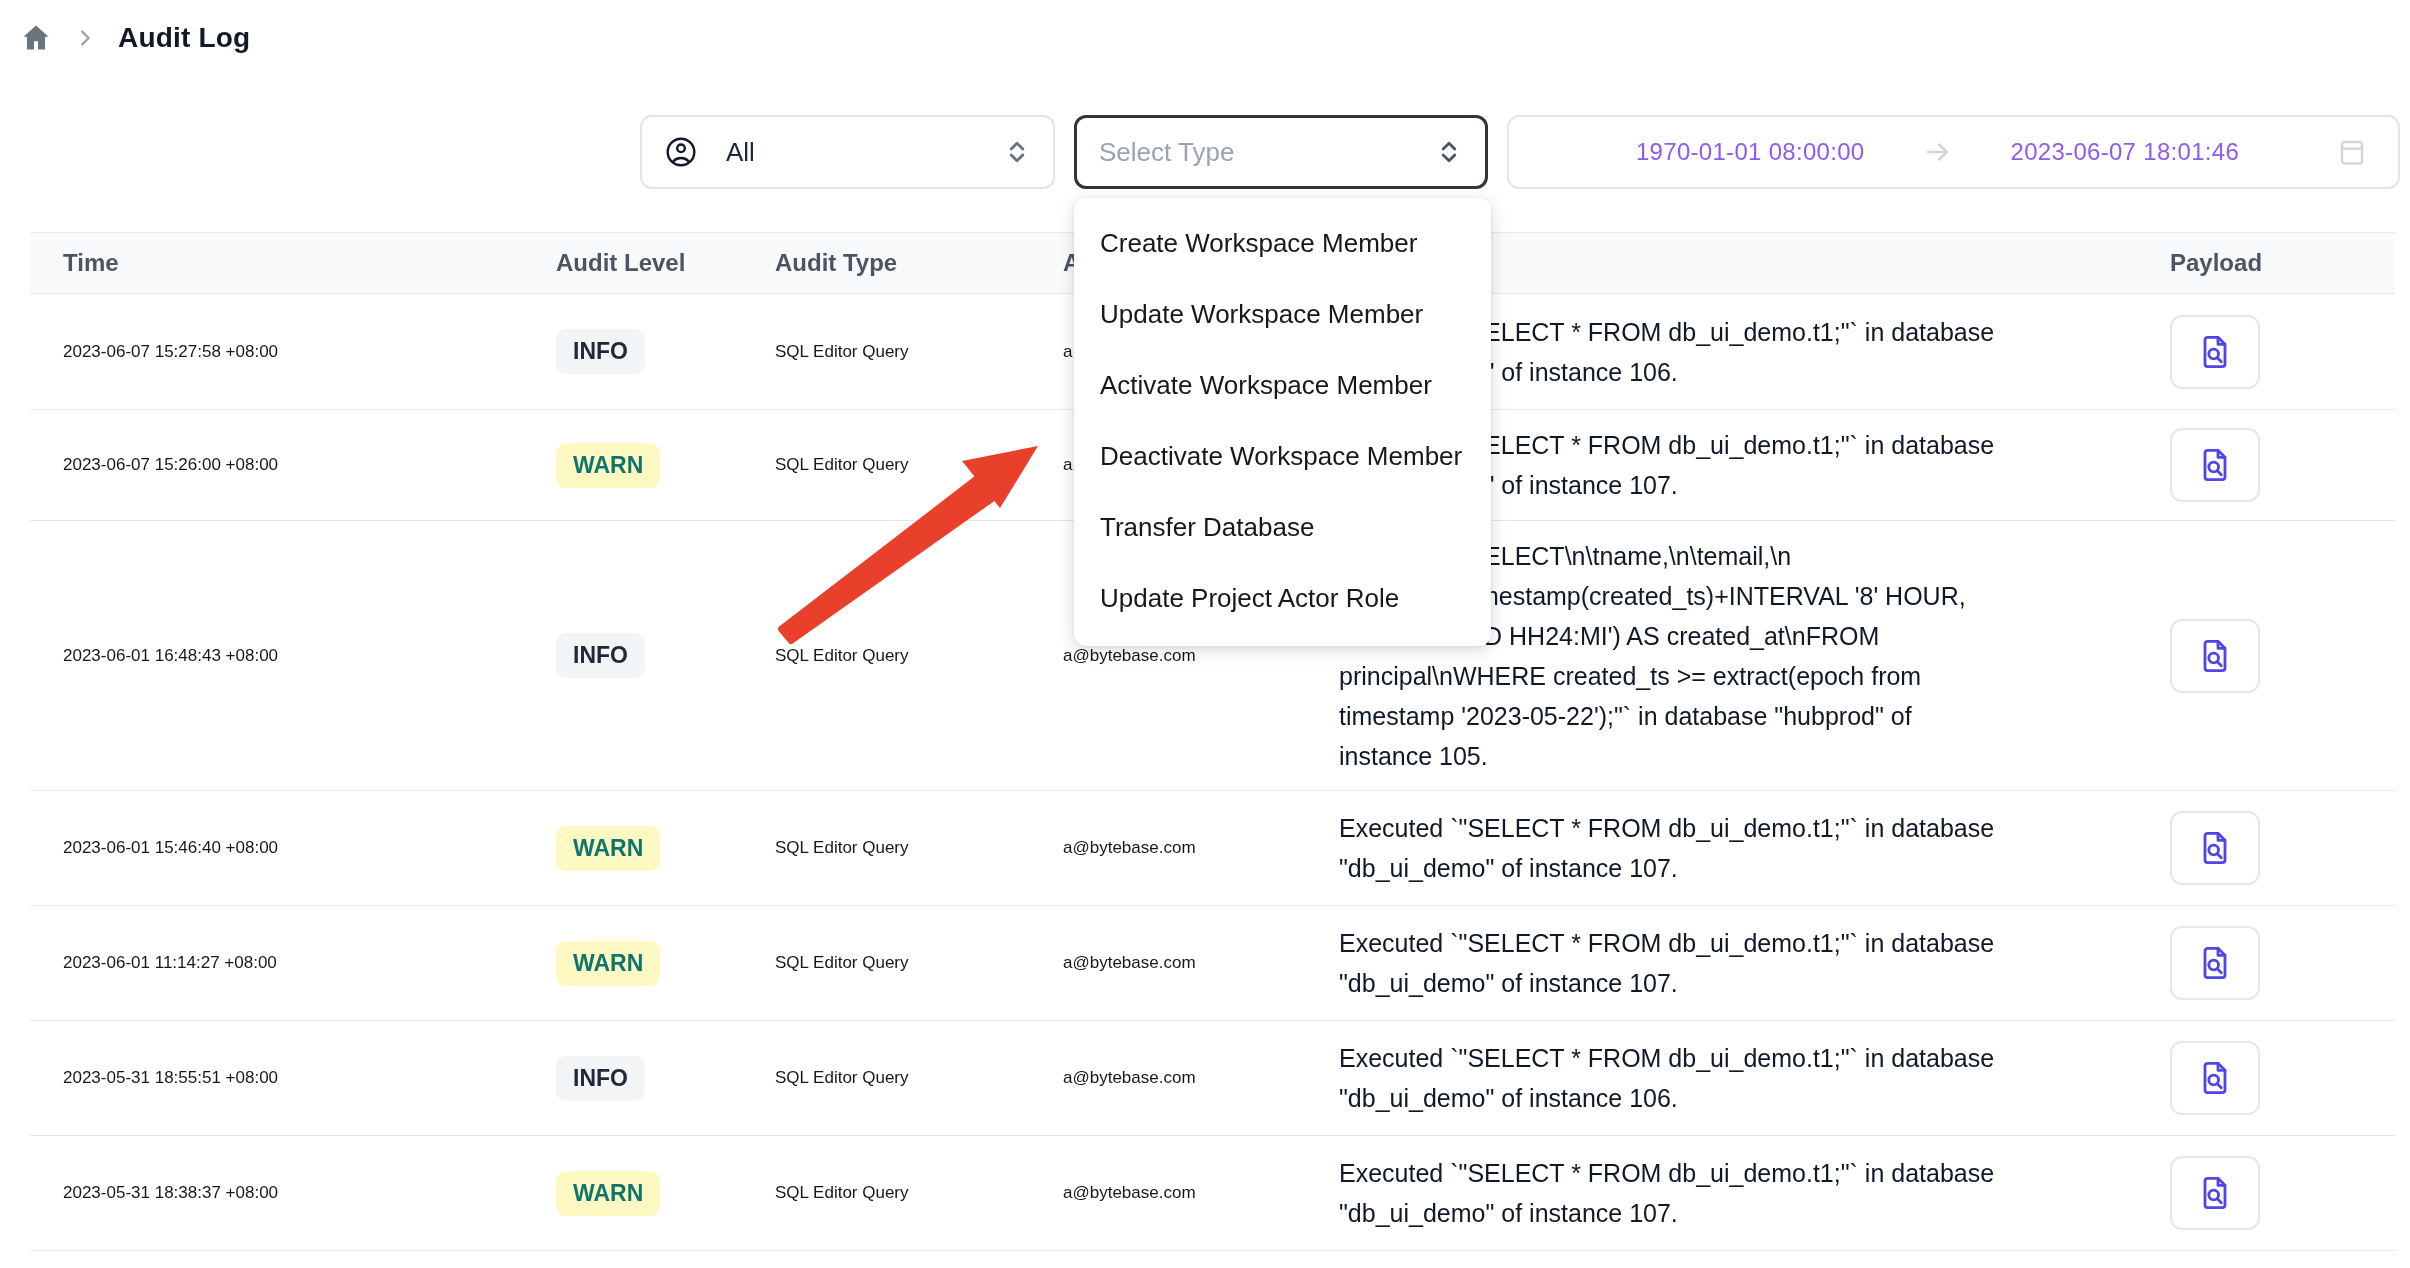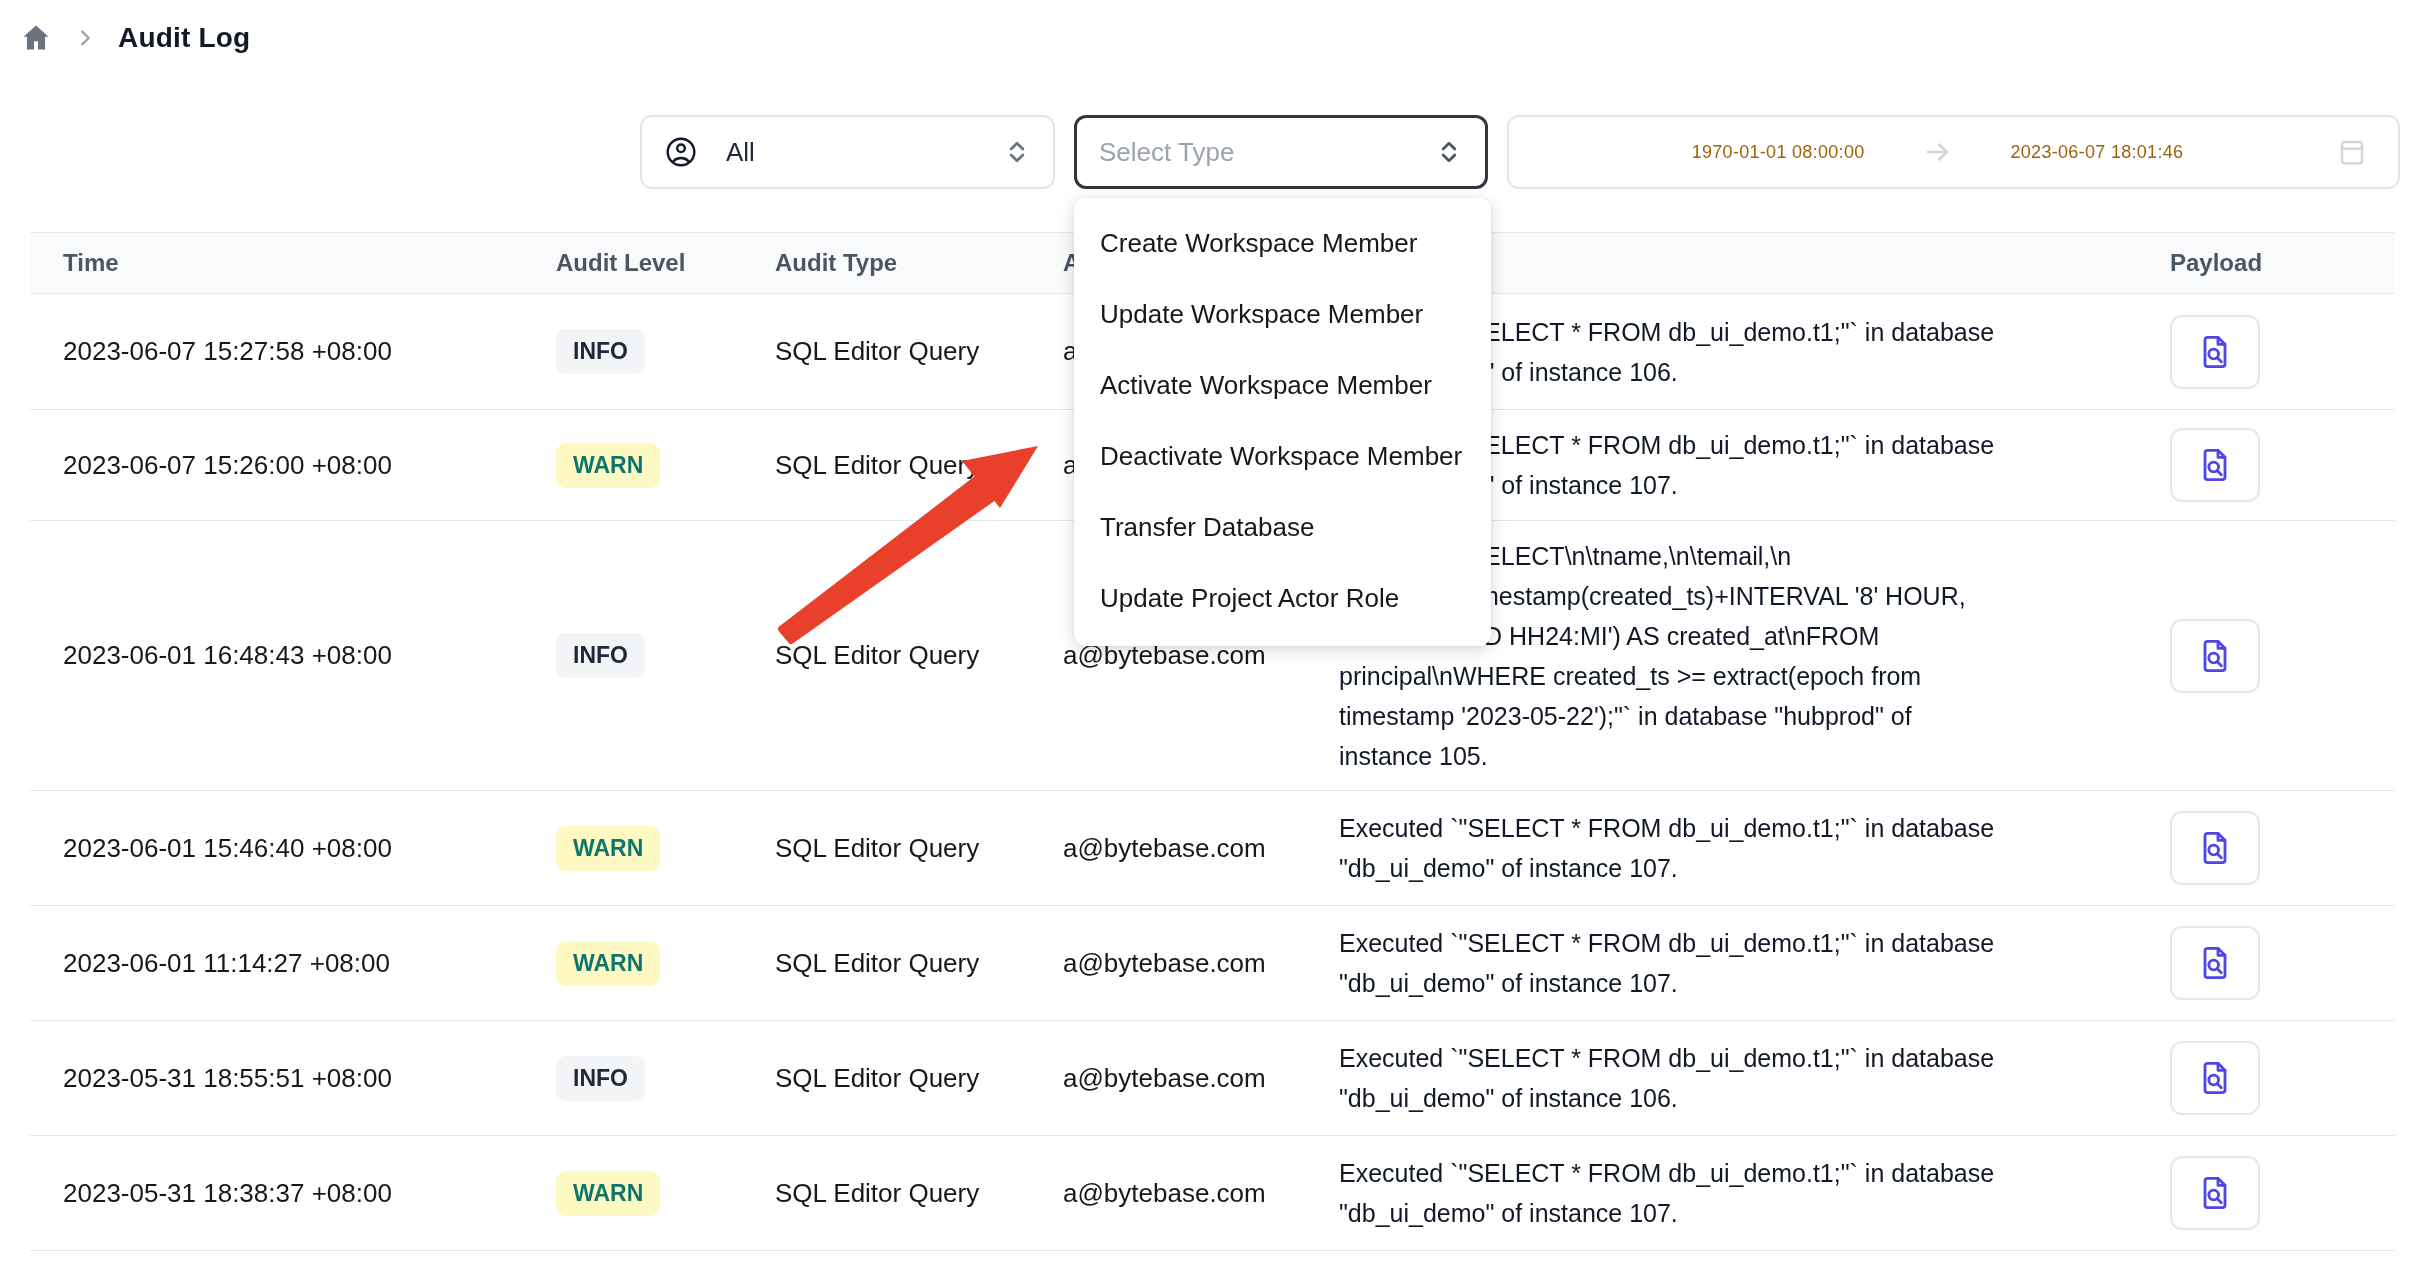--- a/index.html
+++ b/index.html
@@ -12,40 +12,40 @@
 
   
   .select-box { position:absolute; top:115px; height:74px; background:#fff; border-radius:12px;
                 display:flex; align-items:center; }
   .sel-all  { left:640px;  width:415px; border:2px solid #e2e5e9; padding:0 22px; gap:28px; }
   .sel-type { left:1074px; width:414px; border:3px solid #30363d; padding:0 22px; }
   .sel-date { left:1507px; width:893px; border:2px solid #e2e5e9; padding:0 30px; }
   .sel-value { font-size:26px; color:#1f2937; }
   .sel-placeholder { font-size:26px; color:#9ca3af; }
   .spacer { flex:1; }
-  .date-text { font-size:18px; color:#a16207; letter-spacing:.3px; }
+  .date-text { font-size:24px; color:#8b5cf6; letter-spacing:.3px; }
   .date-arrow { margin:0 58px; }
 
   
   .menu { position:absolute; left:1074px; top:198px; width:417px; height:448px; background:#fff;
           border-radius:12px; z-index:10; padding:10px 0; list-style:none;
           box-shadow:0 4px 18px rgba(0,0,0,.14), 0 1px 4px rgba(0,0,0,.08); }
   .menu li { height:71px; line-height:71px; padding:0 64px 0 26px; font-size:26px; color:#18181b;
              white-space:nowrap; overflow:hidden; cursor:pointer; }
 
   
   .audit-table { position:absolute; left:30px; top:232px; width:2365px; }
   .tgrid { display:grid; grid-template-columns:33px 493px 219px 288px 276px 831px 1fr; align-items:center; }
   .thead { height:62px; background:#f9fafb; border-top:1.5px solid #e5e7eb; border-bottom:1.5px solid #e5e7eb; }
   .th { font-size:24px; font-weight:600; color:#4b5563; }
   .trow { border-bottom:1.5px solid #e5e7eb; height:115px; }
   .trow:nth-child(1) { height:116px; }
   .trow:nth-child(2) { height:111px; }
   .trow:nth-child(3) { height:270px; }
-  .cell-time, .cell-type, .cell-actor { font-size:26px; color:#18181b; }
+  .cell-time, .cell-type, .cell-actor { font-size:17px; color:#18181b; }
   .badge { display:inline-block; font-size:23px; font-weight:700; padding:9px 17px; border-radius:10px; }
   .badge.info { background:#f3f4f6; color:#1f2937; }
   .badge.warn { background:#fef9c3; color:#0f766e; }
   .cell-comment { font-size:25px; line-height:40px; color:#111827; white-space:pre-line; padding-right:40px; }
   .payload-btn { width:90px; height:74px; background:#fff; border:2px solid #e5e7eb; border-radius:12px;
                  display:flex; align-items:center; justify-content:center; cursor:pointer; }
 
   
   .anno-arrow { position:absolute; left:770px; top:415px; z-index:5; }
 </style>

